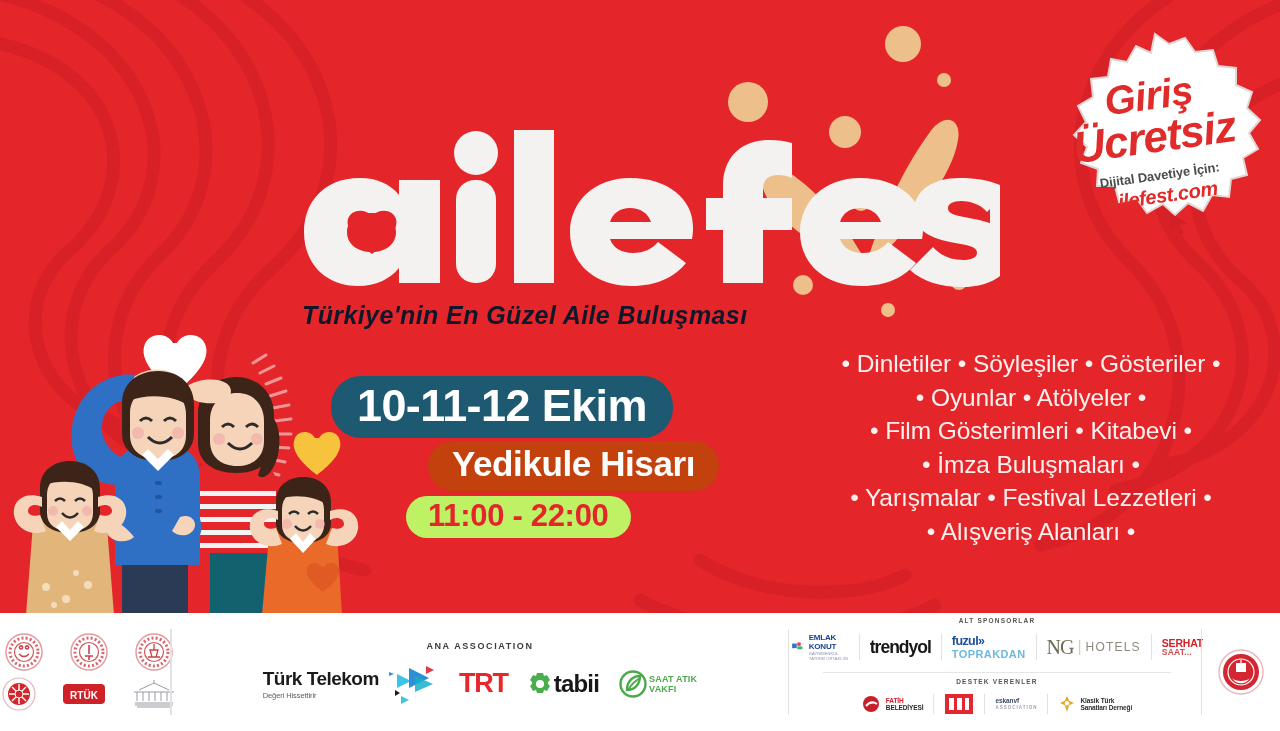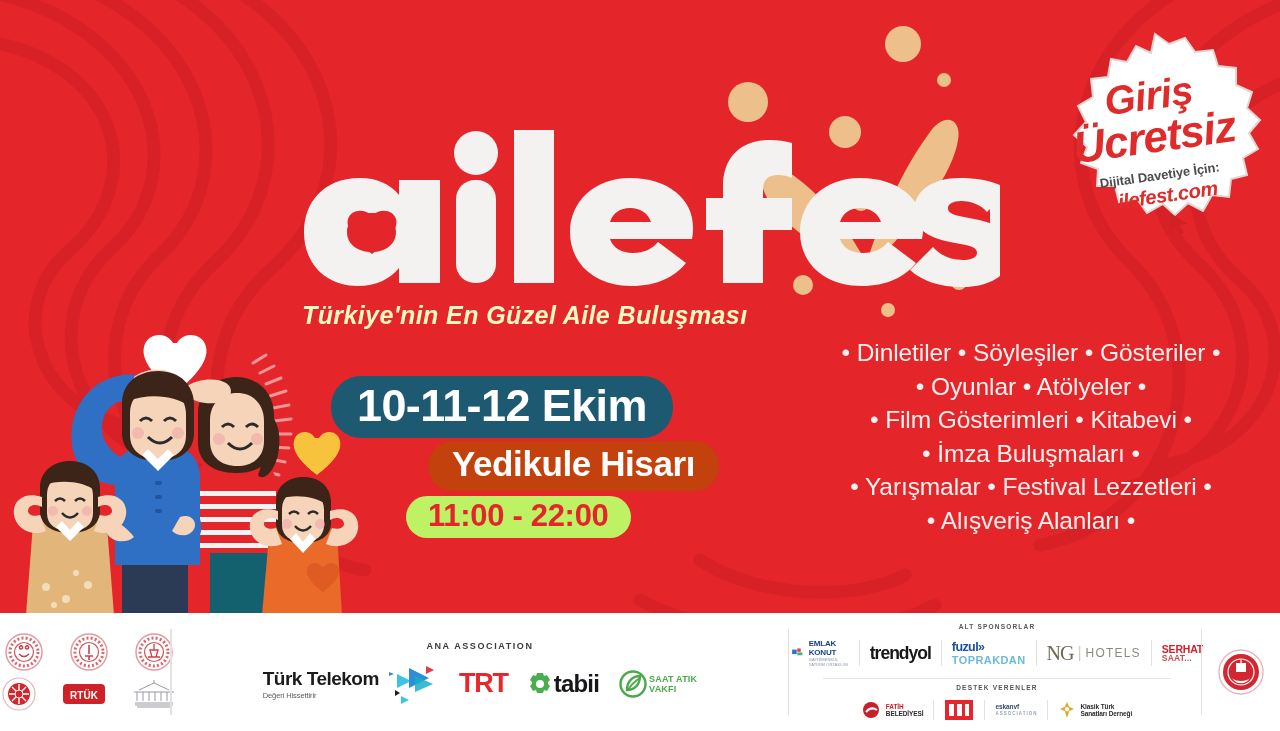--- a/index.html
+++ b/index.html
@@ -28,21 +28,21 @@
   .confetti { position:absolute; left:690px; top:20px; width:300px; height:300px; }
 
   
   .logo-wrap {
     position:absolute; left:300px; top:120px; width:700px; height:185px;
   }
   .logo-svg { width:700px; height:185px; display:block; }
   .tagline {
     position:absolute; left:302px; top:301px;
     font-size:25px; font-weight:bold; font-style:italic;
-    color:#fef9c3; letter-spacing:.4px;
+    color:#0f172a; letter-spacing:.4px;
     white-space:nowrap;
   }
 
   
   .badge { position:absolute; left:1040px; top:28px; width:230px; height:228px; }
   .badge-svg { position:absolute; inset:0; width:230px; height:228px; }
   .badge-text {
     position:absolute; inset:0;
     display:flex; flex-direction:column; align-items:center; justify-content:center;
     transform:rotate(-8deg);
@@ -89,21 +89,21 @@
     position:absolute; left:406px; top:496px;
     background:#bef264; color:#e4262b;
     border-radius:22px;
     padding:3px 22px 5px 22px;
     font-size:31px; font-weight:bold; letter-spacing:-.3px;
     line-height:1.1; white-space:nowrap;
   }
 
   
   .activities {
-    position:absolute; left:800px; top:336px; width:462px;
+    position:absolute; left:800px; top:347px; width:462px;
     text-align:center; color:#fdf0ef;
   }
   .activities div {
     font-size:24.5px; line-height:33.5px; white-space:nowrap;
     letter-spacing:-.1px;
   }
 
   
   .sponsorbar {
     position:absolute; left:0; top:613px; width:1280px; height:118px;
@@ -137,21 +137,21 @@
   .tt-name { font-size:19px; font-weight:bold; color:#1b1b1b; letter-spacing:-.5px; }
   .tt-slogan { font-size:7.5px; color:#5b5b5b; letter-spacing:-.1px; margin-top:1px; }
   .trt-txt { font-size:27px; font-weight:bold; color:#e8262c; letter-spacing:-1.2px; }
   .tabii-txt { font-size:24px; font-weight:bold; color:#17171a; letter-spacing:-.8px; }
   .saf-txt {
     font-size:9px; font-weight:bold; color:#4aa94a; line-height:10px;
     letter-spacing:.2px;
   }
 
   .col-right {
-    width:412px; display:flex; flex-direction:column; justify-content:flex-end;
+    width:412px; display:flex; flex-direction:column; justify-content:flex-start;
     padding:4px 4px 5px 8px;
   }
   .r-label {
     font-size:6.5px; font-weight:bold; color:#555; letter-spacing:1.2px;
     text-align:center; margin-bottom:3px;
   }
   .r-row { display:flex; align-items:center; justify-content:center; gap:10px; }
   .r-row.top { height:40px; }
   .r-row.bot { height:32px; }
   .hdiv { height:1px; background:#e6e6e6; margin:5px 26px; }

